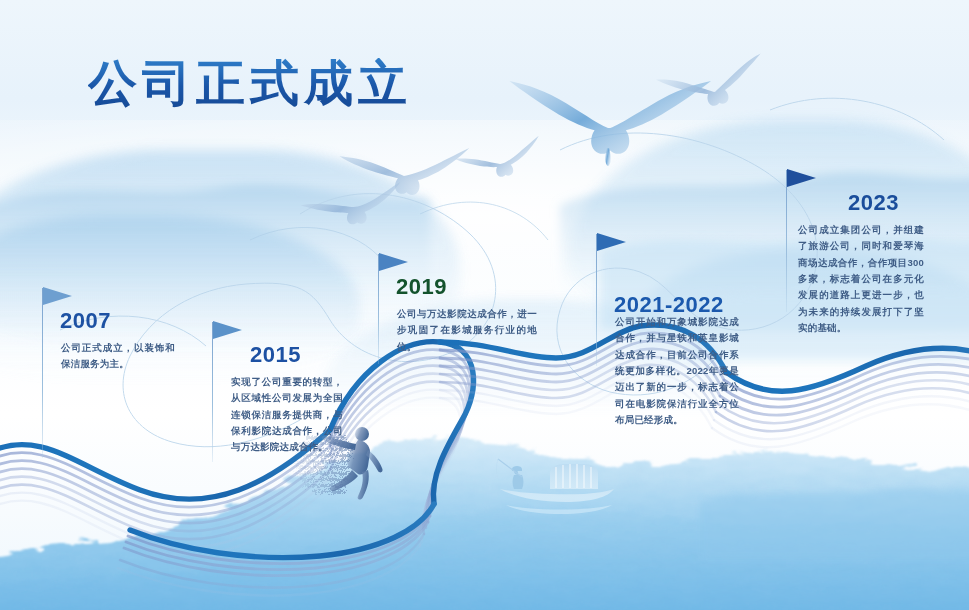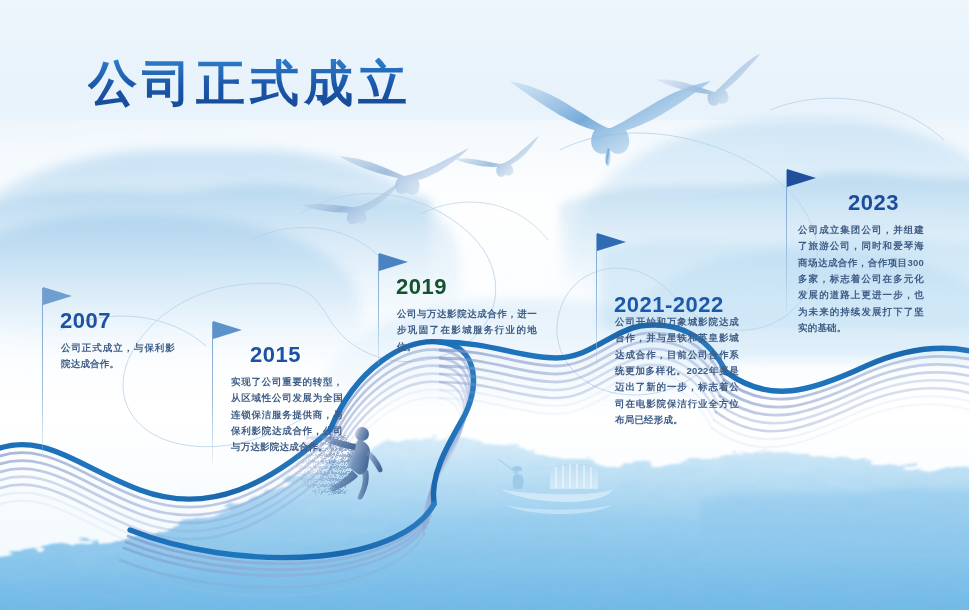--- a/index.html
+++ b/index.html
@@ -433,21 +433,21 @@
   <div class="title">公司正式成立</div>
 
   <div class="milestone m2012" style="left:42px;top:286px;width:150px;height:170px;">
     <div class="flagwrap">
       <svg class="flag" width="34" height="26" viewBox="0 0 34 26" xmlns="http://www.w3.org/2000/svg">
         <path d="M1 1 L 30 10 L 1 19 Z" fill="#6e9fd0"></path>
       </svg>
       <div class="pole" style="height:170px;"></div>
     </div>
     <div class="year" style="left:18px;top:22px;">2007</div>
-    <div class="desc" style="left:19px;top:54px;width:114px;">公司正式成立，与保利影院达成合作。</div>
+    <div class="desc" style="left:19px;top:54px;width:114px;">公司正式成立，以装饰和保洁服务为主。</div>
   </div>
 
   <div class="milestone m2015" style="left:212px;top:320px;width:150px;height:140px;">
     <div class="flagwrap">
       <svg class="flag" width="34" height="26" viewBox="0 0 34 26" xmlns="http://www.w3.org/2000/svg">
         <path d="M1 1 L 30 10 L 1 19 Z" fill="#5b92c9"></path>
       </svg>
       <div class="pole" style="height:140px;"></div>
     </div>
     <div class="year" style="left:18px;top:22px;">2015</div>

